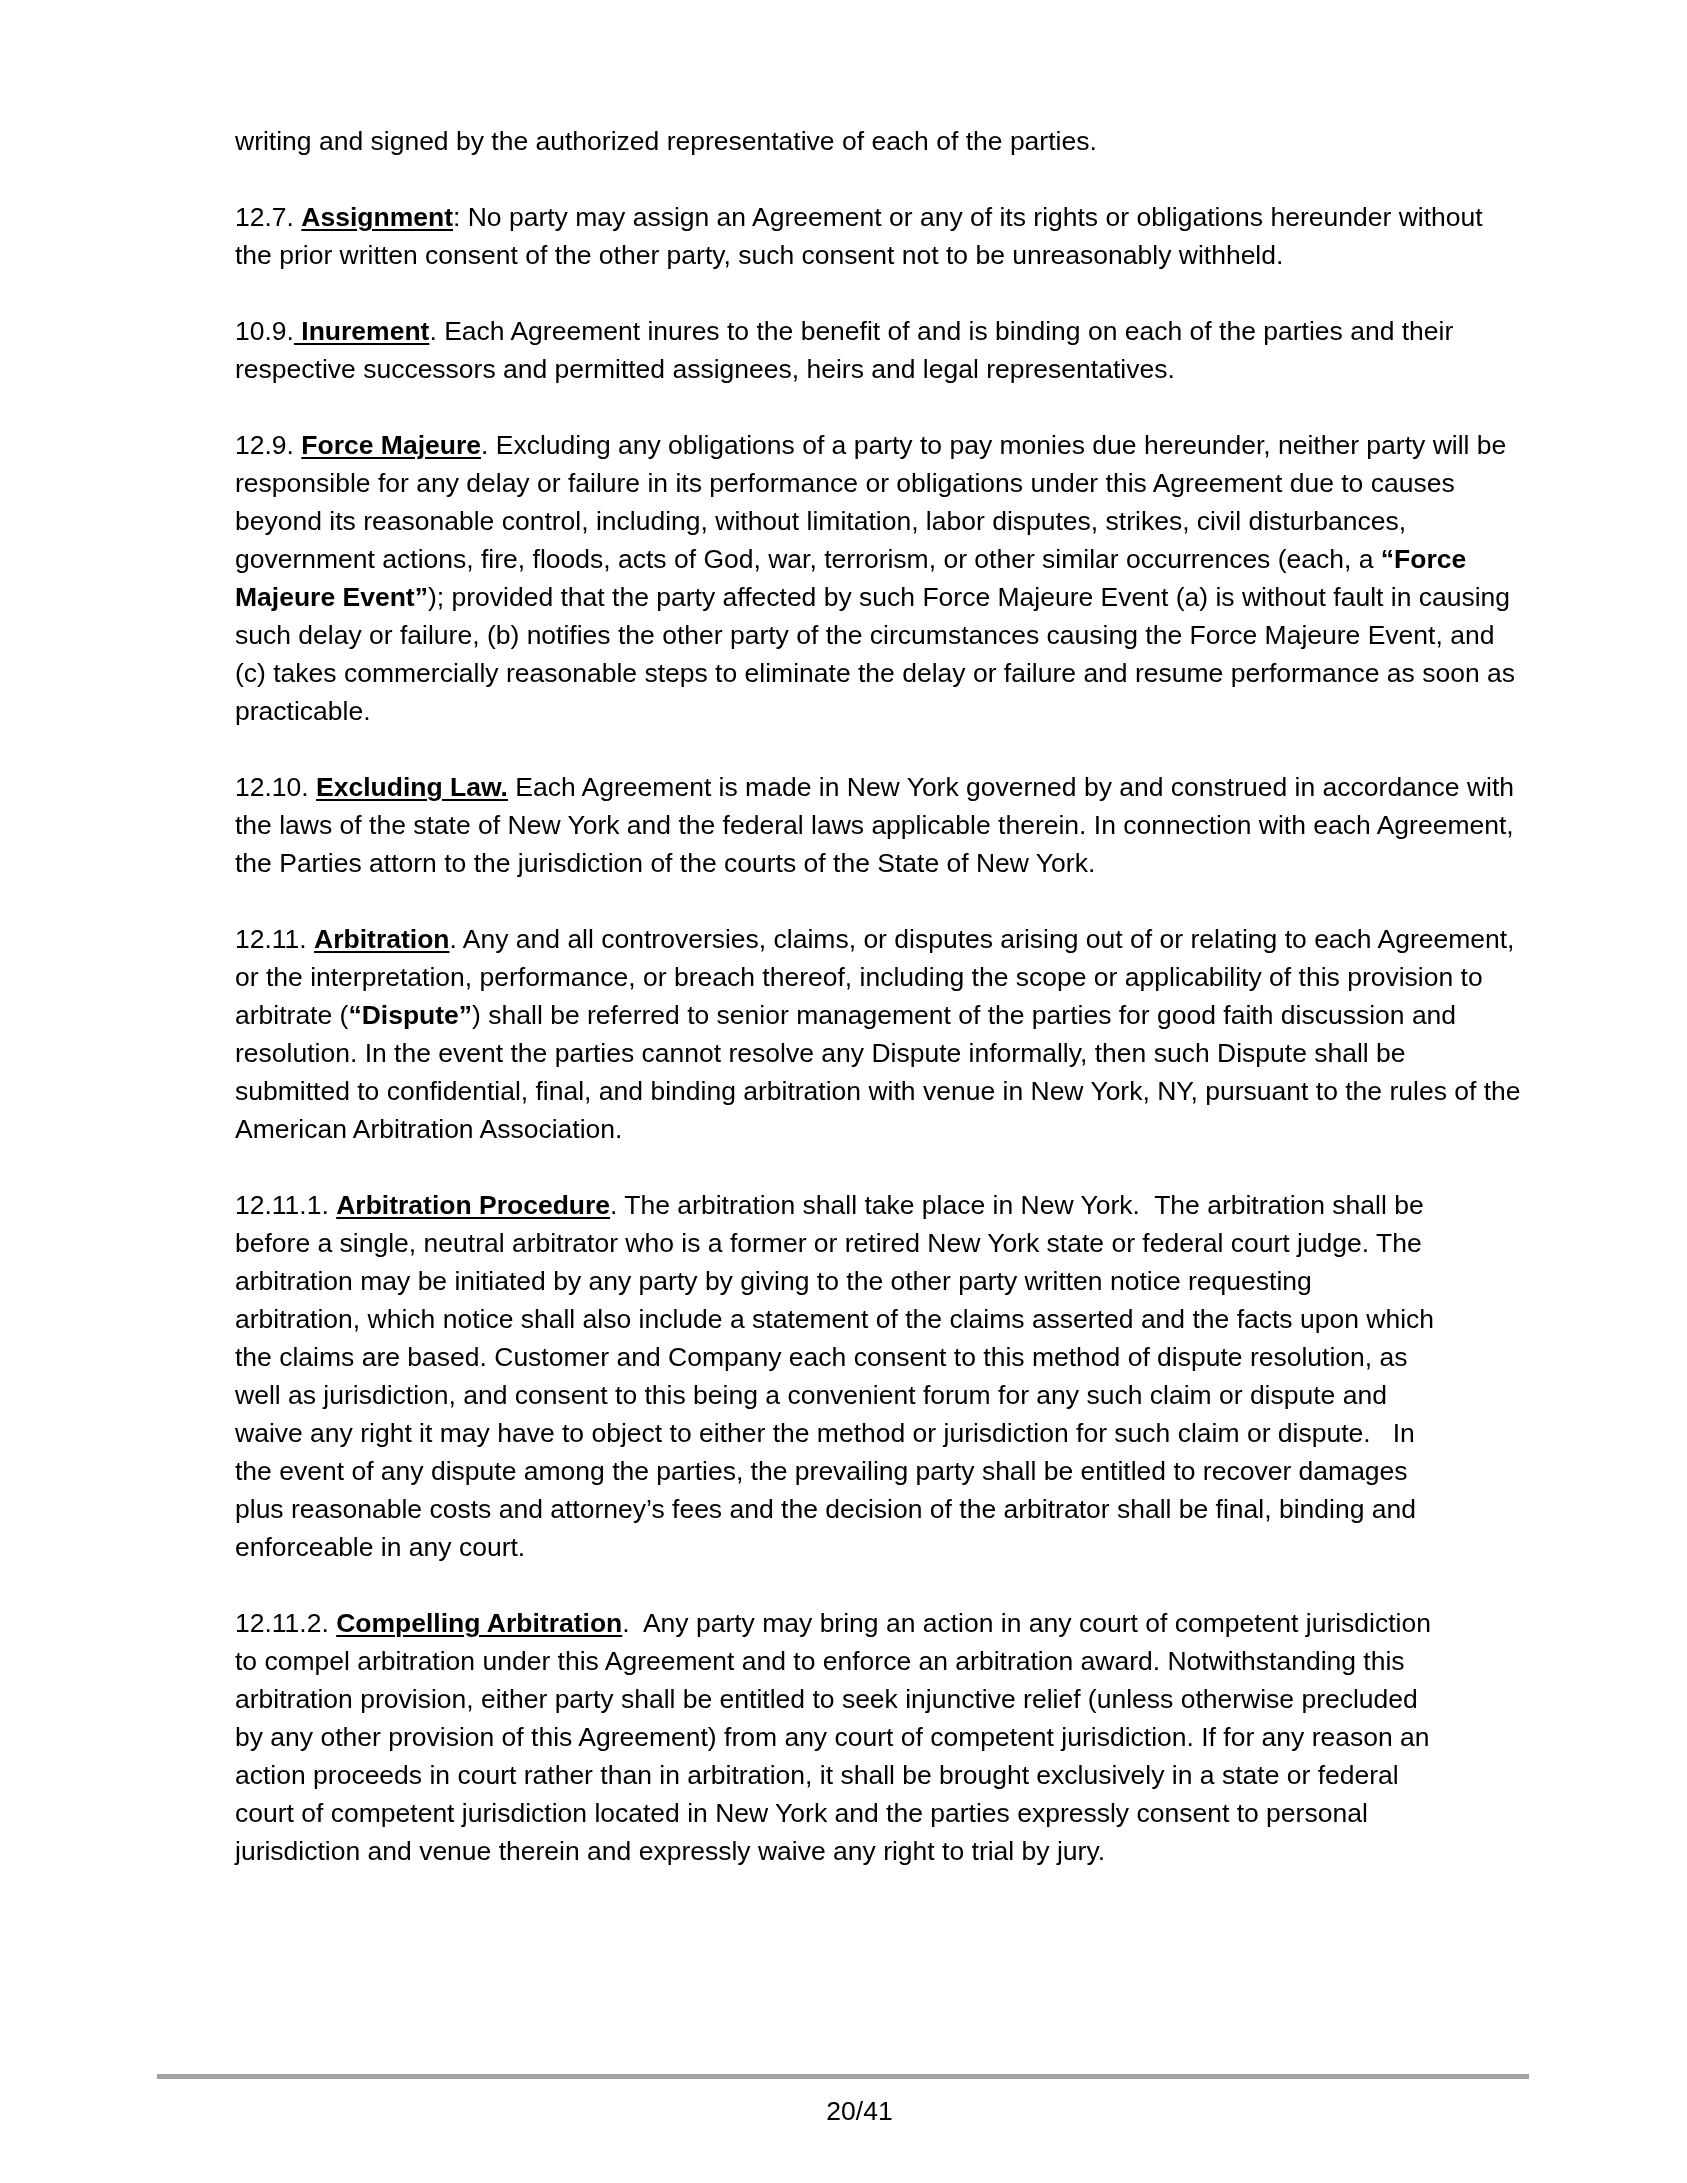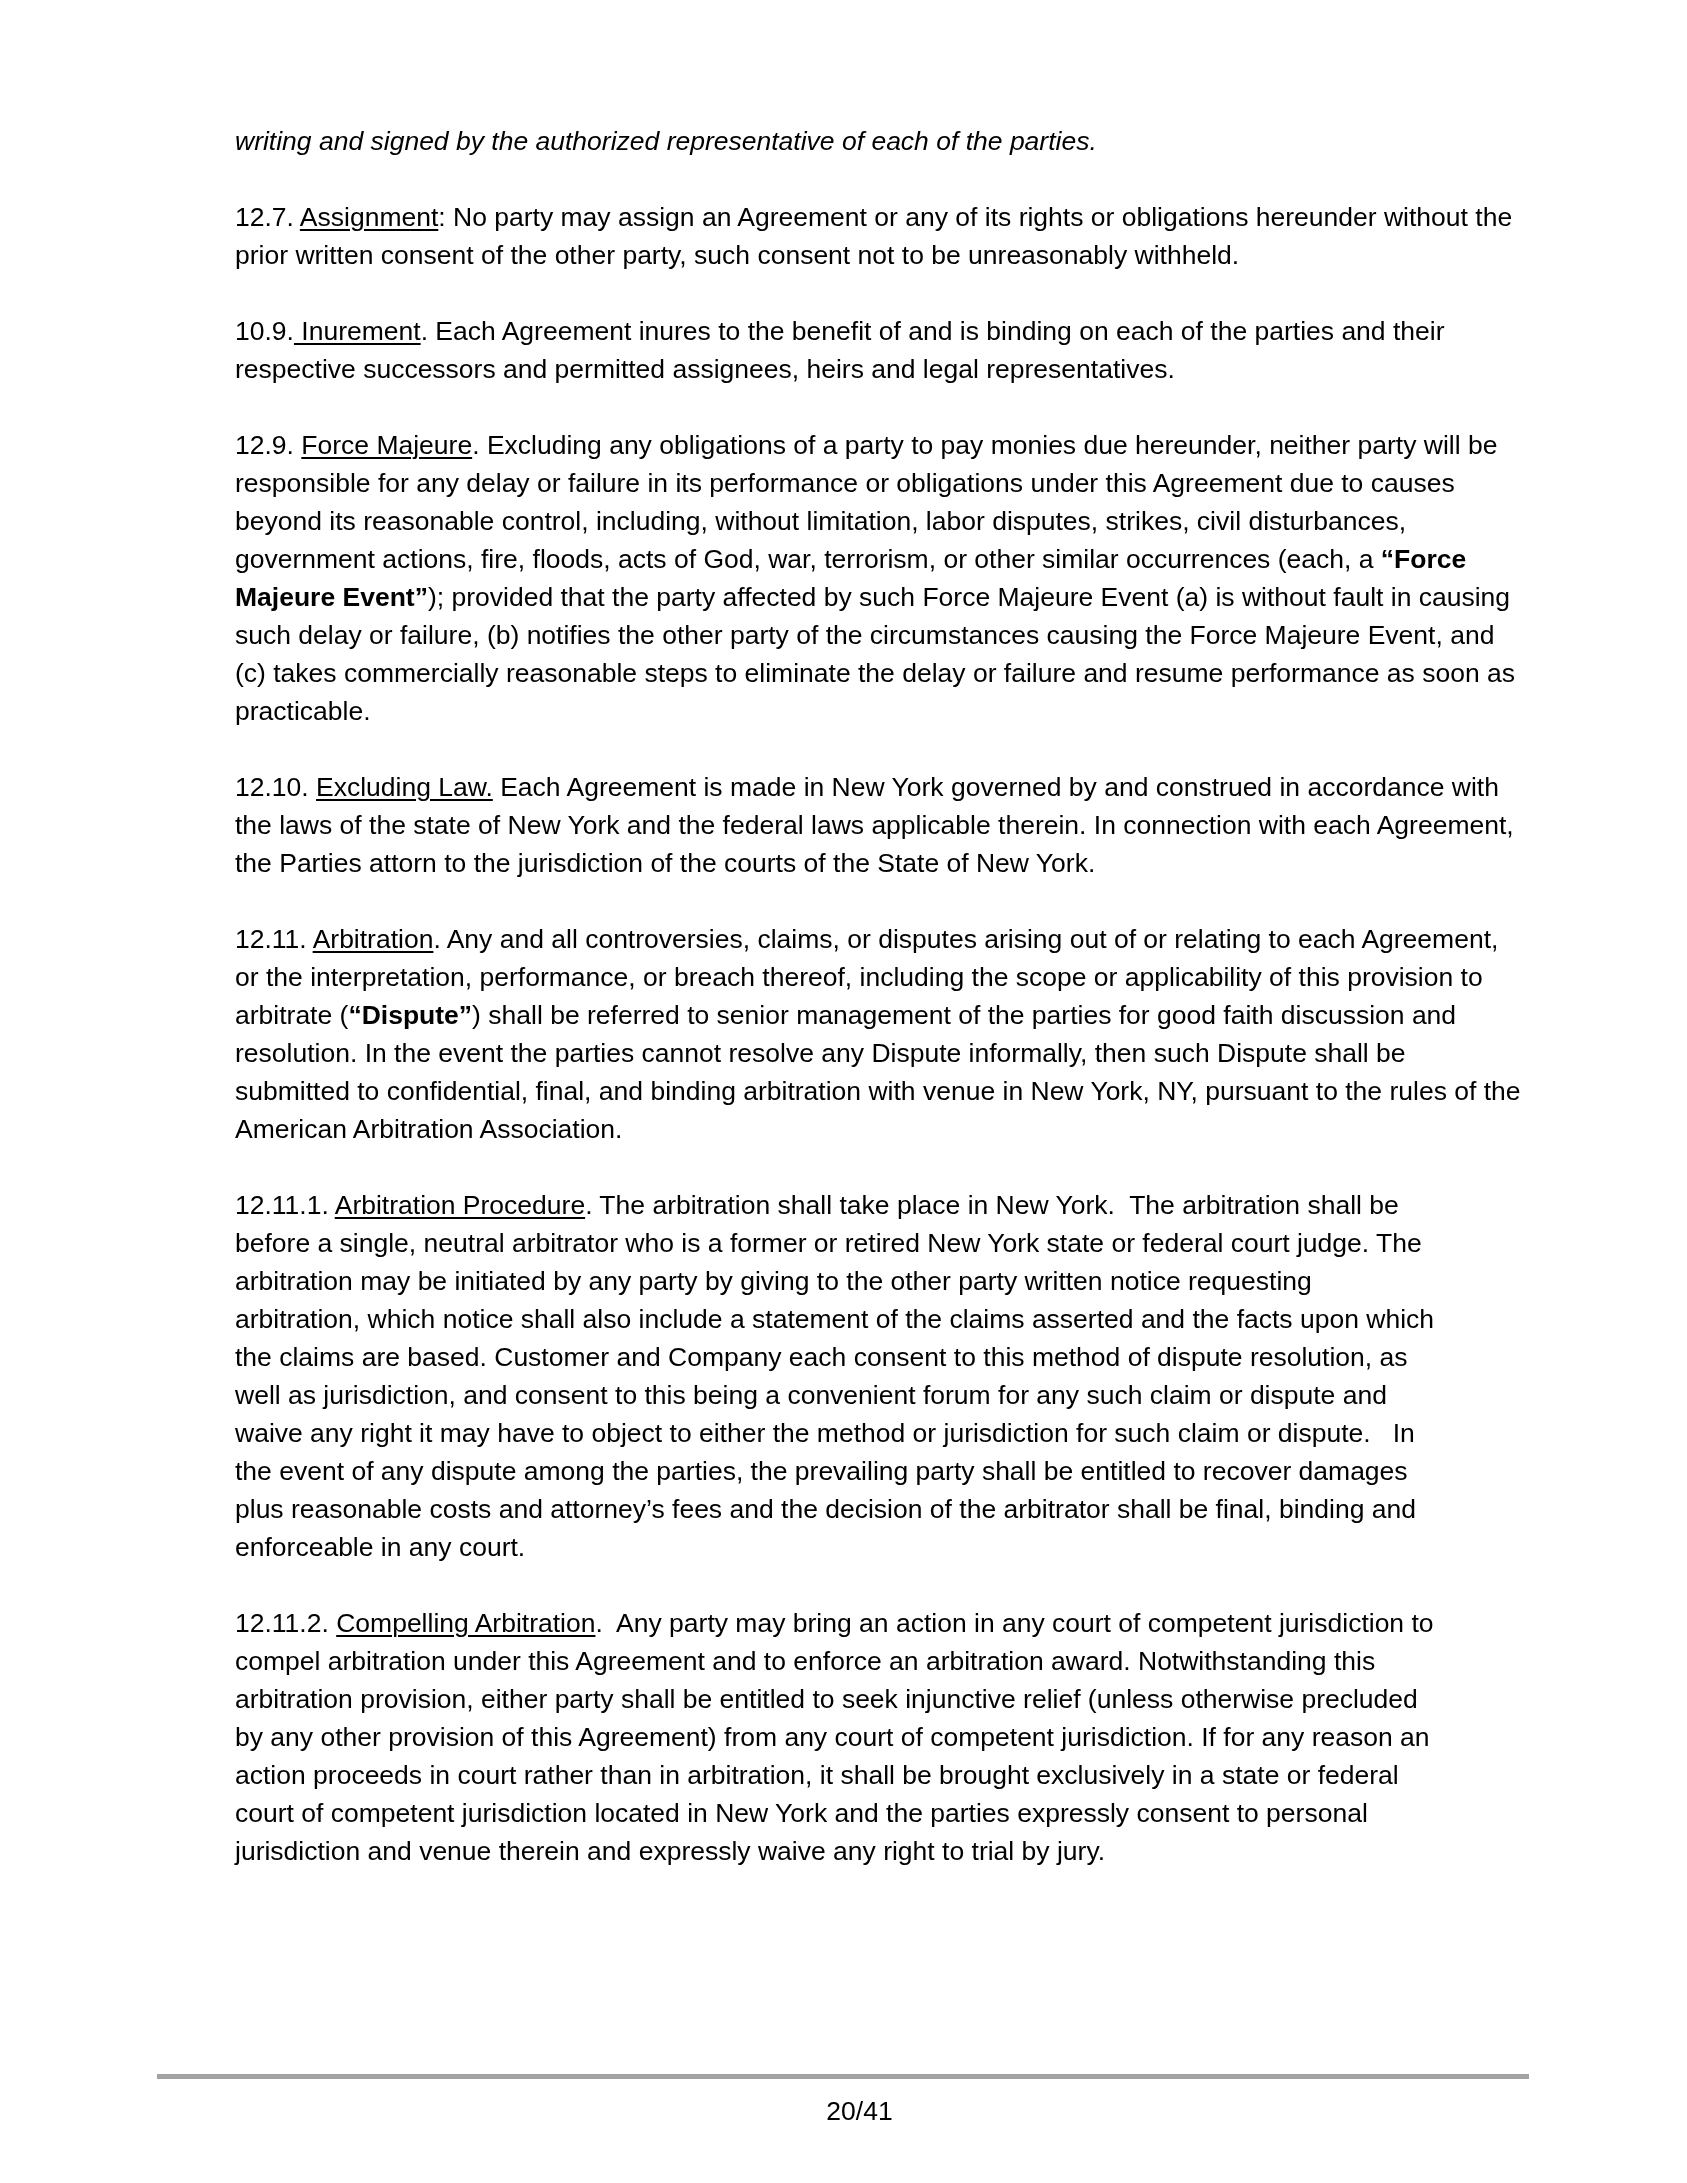--- a/index.html
+++ b/index.html
@@ -23,29 +23,29 @@
     width: 1287px;
     font-size: 26.5px;
     line-height: 38px;
   }
   .content p {
     margin: 38px 0 0 0;
     white-space: pre-wrap;
   }
   .content p:first-child {
     margin-top: 0;
-    font-style: italic;
   }
   .content p.indent {
     width: 1202px;
   }
   .seg-u {
     text-decoration: underline;
     text-decoration-thickness: 2px;
     text-underline-offset: 3.3px;
+    font-weight: bold;
   }
   .seg-b {
     font-weight: bold;
   }
   .footer-rule {
     position: absolute;
     left: 157px;
     top: 2074px;
     width: 1372px;
     height: 5.3px;

